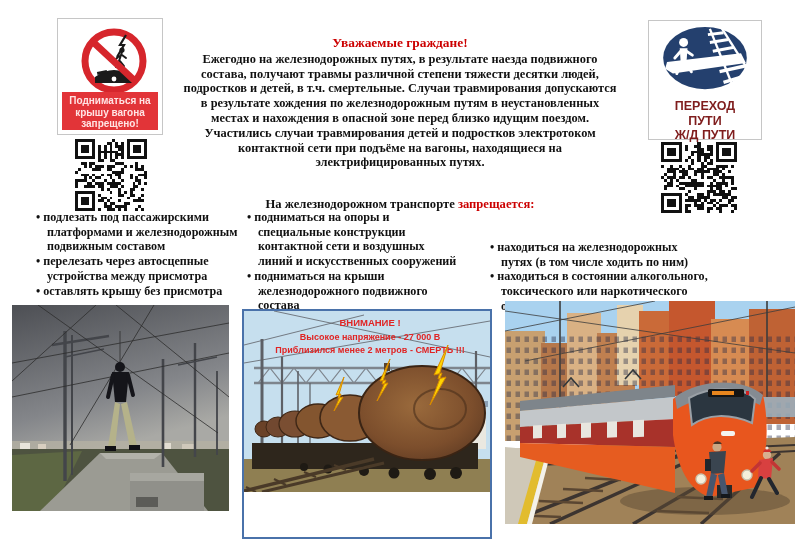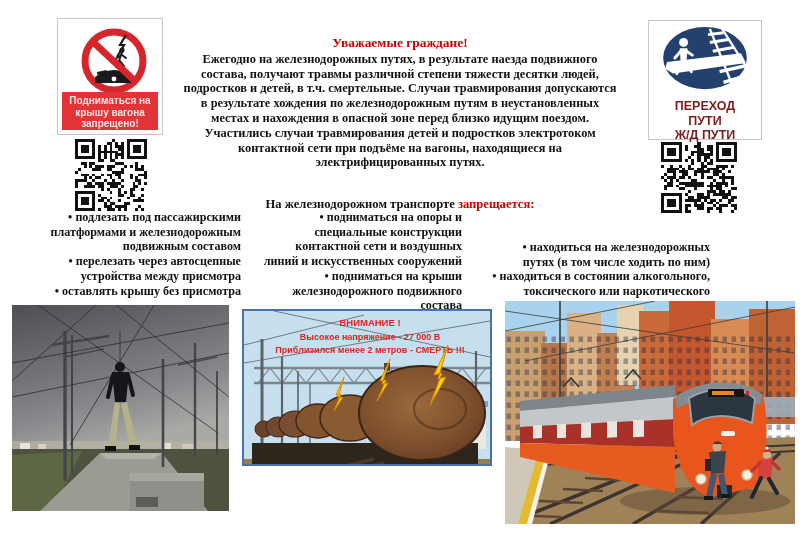--- a/index.html
+++ b/index.html
@@ -21,30 +21,30 @@
   
   .intro{position:absolute;left:182px;top:36px;width:436px;text-align:center;
          font-weight:bold;font-size:12.4px;line-height:14.8px;color:#101010;}
   .intro .title{color:#cc0000;font-size:13.4px;margin-bottom:1px;}
   .intro .warn{color:#cc0000;}
   
   .heading{position:absolute;left:0;top:197px;width:800px;text-align:center;
            font-weight:bold;font-size:12.6px;color:#101010;}
   .heading .em{color:#cc0000;text-align:right;}
   .col{position:absolute;font-weight:bold;font-size:12.1px;line-height:14.7px;color:#101010;}
-  .col .item{padding-left:11px;text-indent:-11px;margin:0;text-align:right;}
+  .col .item{padding-left:11px;text-indent:-11px;margin:0;}
   .col .item::before{content:"\2022\00a0";}
   .col1{left:36px;top:210px;width:205px;}
   .col2{left:247px;top:210px;width:215px;}
   .col3{left:490px;top:212px;width:220px;margin-top:28px;}
   
   .photo{position:absolute;overflow:hidden;}
   .photo svg{display:block;}
   .photo-left{left:12px;top:305px;width:217px;height:206px;}
-  .photo-center{left:242px;top:309px;width:250px;height:157px;border:2px solid #4a72aa;box-sizing:border-box;}
+  .photo-center{left:242px;top:309px;width:250px;height:230px;border:2px solid #4a72aa;box-sizing:border-box;}
   .photo-right{left:505px;top:301px;width:290px;height:223px;}
   .svgtxt{font-family:"Liberation Sans",sans-serif;font-weight:bold;}
 </style>
 </head>
 <body>
 
 <div class="page">
 
   <div class="sign sign-left">
     <svg viewBox="0 0 100 74" width="100" height="74">

